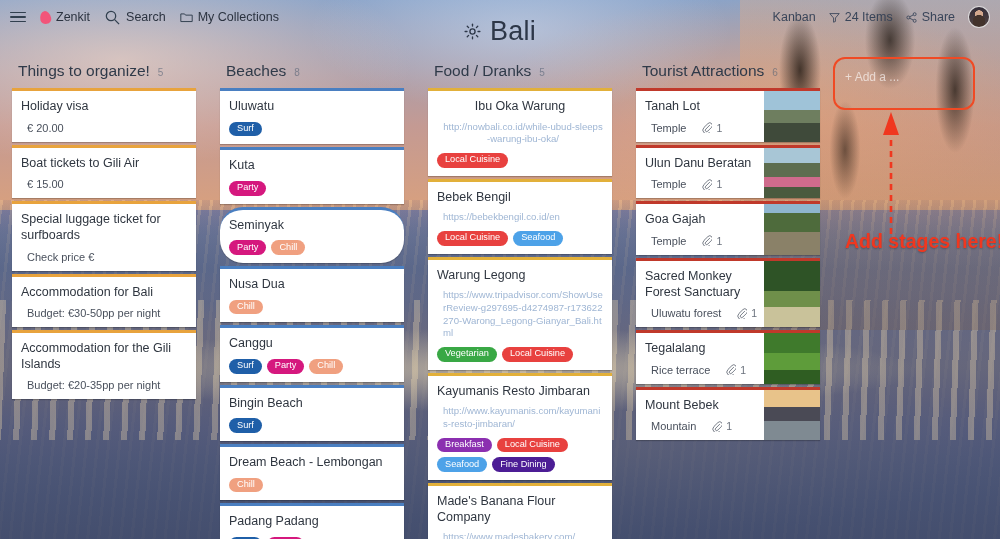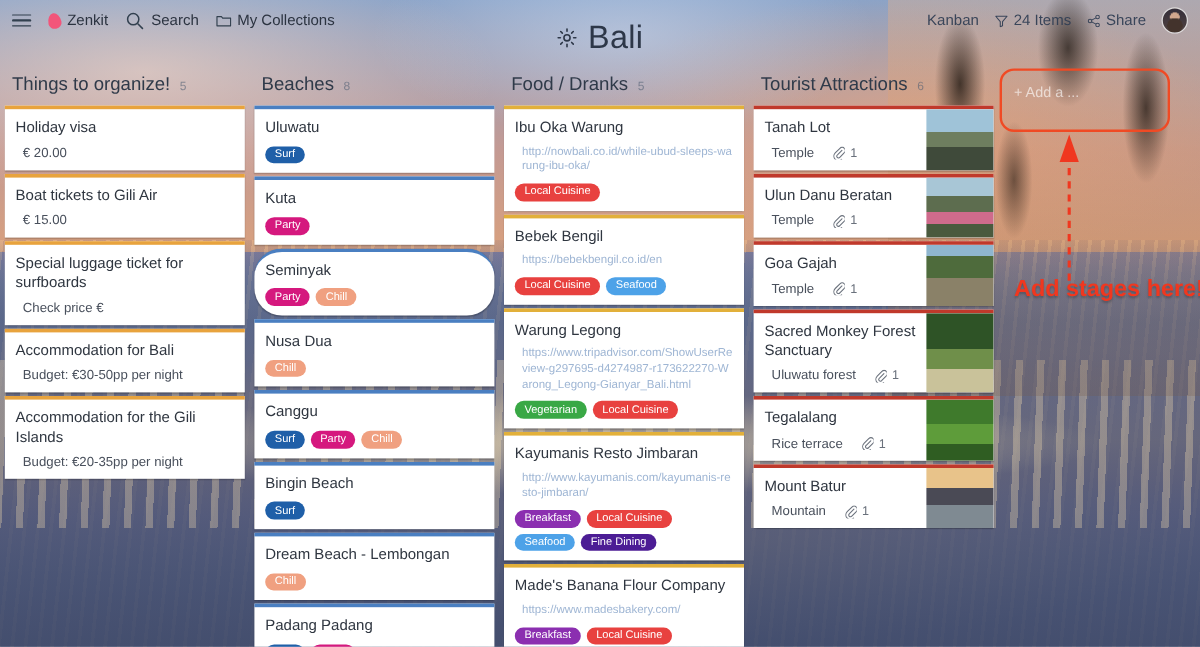--- a/index.html
+++ b/index.html
@@ -81,21 +81,21 @@
     display: flex; align-items: center; justify-content: center; gap: 9px;
     font-size: 27px; color: #2d3748; letter-spacing: .2px;
   }
   .gear-icon { width: 17px; height: 17px; flex: none; }
 
   
   .board {
     position: absolute; top: 62px; left: 0; right: 0; bottom: 0;
     display: flex; align-items: flex-start; z-index: 20;
   }
-  .column { width: 208px; flex: none; padding: 0 4px; }
+  .column { width: 208px; flex: none; padding: 0 12px; }
   .col-head {
     display: flex; align-items: baseline; gap: 8px;
     padding: 0 6px 8px 6px; font-size: 15.5px; color: #2f3a49;
   }
   .col-count { font-size: 10px; color: rgba(80,95,115,.6); }
 
   .card {
     background: #fff; margin-bottom: 3px; padding: 8px 9px 8px 9px;
     position: relative; overflow: hidden; cursor: pointer;
     box-shadow: 0 1px 1px rgba(0,0,0,.22);
@@ -300,21 +300,21 @@
           <span class="tag" style="background:#1f5fa8">Surf</span>
           <span class="tag" style="background:#d5187e">Party</span>
         </div>
       </div>
     </div>
     <div class="column">
       <div class="col-head">
         <span>Food / Dranks</span>
         <span class="col-count">5</span>
       </div>
-      <div class="card" style="border-top: 3px solid rgb(226, 176, 58);">
+      <div class="card" style="border-top: 3px solid rgb(226, 176, 58); text-align: center;">
         <div class="card-title">Ibu Oka Warung</div>
         <div class="card-link">http://nowbali.co.id/while-ubud-sleeps-warung-ibu-oka/</div>
         <div class="tags">
           <span class="tag" style="background:#e8413f">Local Cuisine</span>
         </div>
       </div>
       <div class="card" style="border-top: 3px solid rgb(226, 176, 58);">
         <div class="card-title">Bebek Bengil</div>
         <div class="card-link">https://bebekbengil.co.id/en</div>
         <div class="tags">
@@ -413,21 +413,21 @@
           <span class="attach">
             <svg class="clip-icon" viewBox="0 0 12 14">
               <path d="M9.3 4.2 4.6 9a1.8 1.8 0 1 0 2.5 2.5l4.8-4.8a3.3 3.3 0 0 0-4.7-4.7L2.2 6.9a4.8 4.8 0 0 0 6.8 6.8" fill="none" stroke="#6a717c" stroke-width="1.15" stroke-linecap="round"></path>
             </svg>
             <span>1</span>
           </span>
         </div>
         <div class="thumb th-tegalalang"></div>
       </div>
       <div class="card with-thumb" style="border-top: 3px solid rgb(192, 57, 43);">
-        <div class="card-title">Mount Batur</div>
+        <div class="card-title">Mount Bebek</div>
         <div class="meta-row">
           <span class="meta-label">Mountain</span>
           <span class="attach">
             <svg class="clip-icon" viewBox="0 0 12 14">
               <path d="M9.3 4.2 4.6 9a1.8 1.8 0 1 0 2.5 2.5l4.8-4.8a3.3 3.3 0 0 0-4.7-4.7L2.2 6.9a4.8 4.8 0 0 0 6.8 6.8" fill="none" stroke="#6a717c" stroke-width="1.15" stroke-linecap="round"></path>
             </svg>
             <span>1</span>
           </span>
         </div>
         <div class="thumb th-mountbatur"></div>

